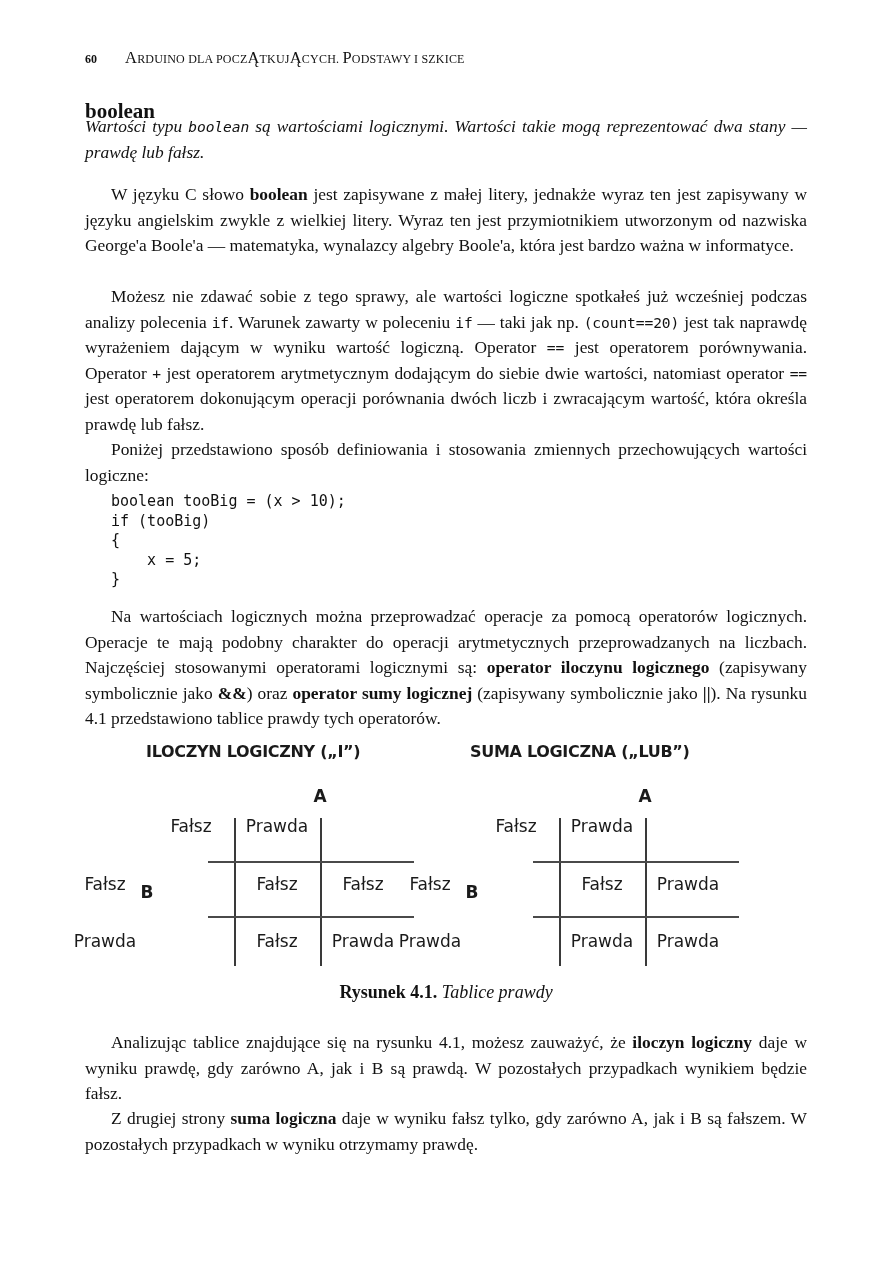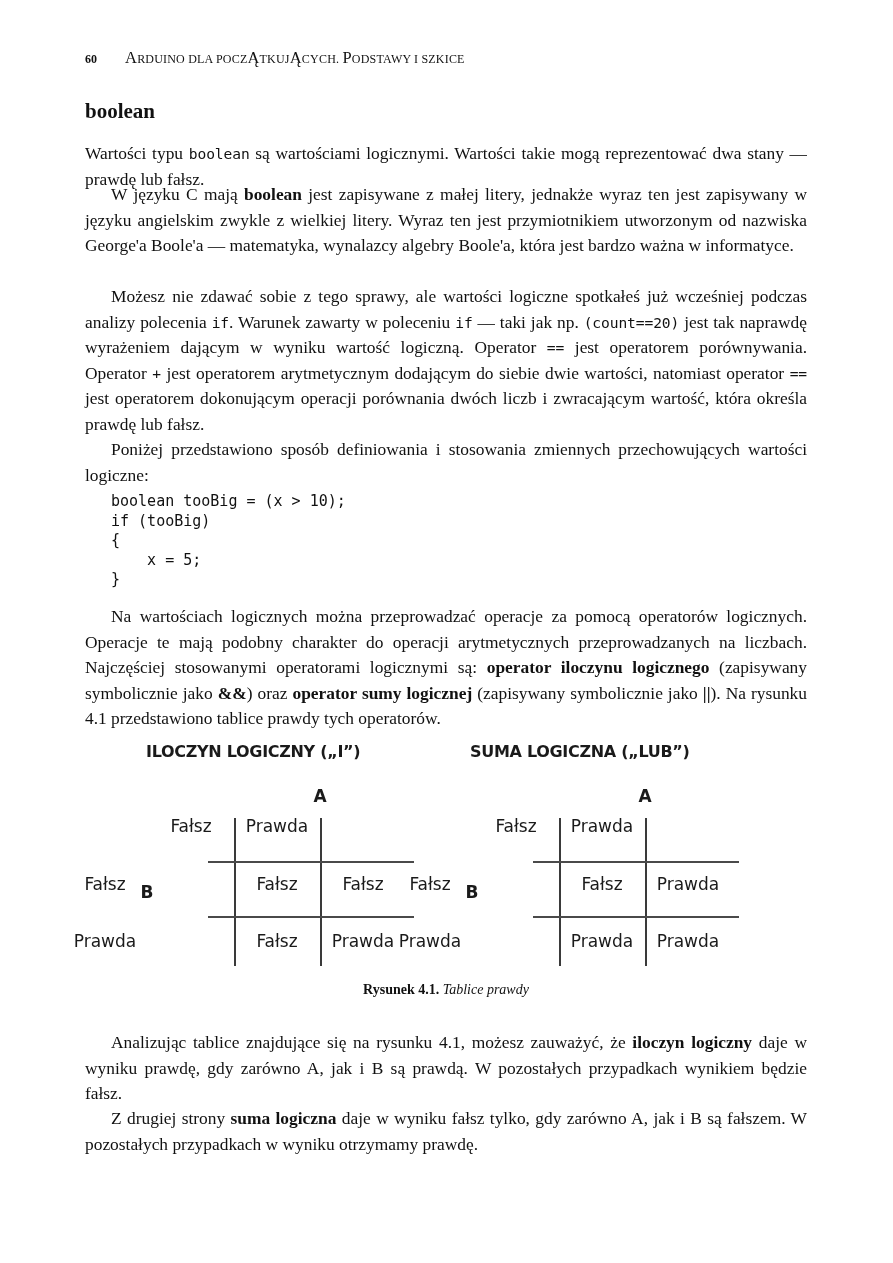--- a/index.html
+++ b/index.html
@@ -186,39 +186,39 @@
   .r2 { top: 145px; }
   .cc1 { left: 104px; }
   .cc2 { left: 190px; }
 
   .caption {
     position: absolute;
     top: 240px;
     left: 0;
     width: 722px;
     text-align: center;
-    font-size: 14px;
+    font-size: 18px;
   }
   .caption .cb { font-weight: bold; }
   .caption .ci { font-style: italic; }
 </style>
 </head>
 <body>
 
 <div class="page">
 
   <div class="runhead">
     <span class="folio">60</span><span class="runtitle"><span class="cap">A</span><span class="sc">RDUINO DLA POCZ</span><span class="cap">Ą</span><span class="sc">TKUJ</span><span class="cap">Ą</span><span class="sc">CYCH. </span><span class="cap">P</span><span class="sc">ODSTAWY I SZKICE</span></span>
   </div>
 
   <h2 class="sec">boolean</h2>
 
-  <p class="body" style="top:141px;"><span>Wartości typu </span><span class="mono">boolean</span><span> są wartościami logicznymi. Wartości takie mogą reprezentować dwa stany — prawdę lub fałsz.</span></p>
-
-  <p class="body indent" style="top:182px;"><span>W języku C mają </span><span class="bold">boolean</span><span> jest zapisywane z małej litery, jednakże wyraz ten jest zapi­sywany w języku angielskim zwykle z wielkiej litery. Wyraz ten jest przymiotnikiem utwo­rzonym od nazwiska George'a Boole'a — matematyka, wynalazcy algebry Boole'a, która jest bardzo ważna w informatyce.</span></p>
+  <p class="body" style="top:114px;font-style:italic;"><span>Wartości typu </span><span class="mono">boolean</span><span> są wartościami logicznymi. Wartości takie mogą reprezentować dwa stany — prawdę lub fałsz.</span></p>
+
+  <p class="body indent" style="top:182px;"><span>W języku C słowo </span><span class="bold">boolean</span><span> jest zapisywane z małej litery, jednakże wyraz ten jest zapi­sywany w języku angielskim zwykle z wielkiej litery. Wyraz ten jest przymiotnikiem utwo­rzonym od nazwiska George'a Boole'a — matematyka, wynalazcy algebry Boole'a, która jest bardzo ważna w informatyce.</span></p>
 
   <p class="body indent" style="top:284px;"><span>Możesz nie zdawać sobie z tego sprawy, ale wartości logiczne spotkałeś już wcześniej podczas analizy polecenia </span><span class="mono">if</span><span>. Warunek zawarty w poleceniu </span><span class="mono">if</span><span> — taki jak np. </span><span class="mono">(count==20)</span><span> jest tak naprawdę wyrażeniem dającym w wyniku wartość logiczną. Operator </span><span class="mono">==</span><span> jest ope­ratorem porównywania. Operator </span><span class="mono">+</span><span> jest operatorem arytmetycznym dodającym do siebie dwie wartości, natomiast operator </span><span class="mono">==</span><span> jest operatorem dokonującym operacji porównania dwóch liczb i zwracającym wartość, która określa prawdę lub fałsz.</span></p>
 
   <p class="body indent" style="top:437px;">Poniżej przedstawiono sposób definiowania i stosowania zmiennych przechowujących wartości logiczne:</p>
 
   <pre class="code">boolean tooBig = (x &gt; 10);
 if (tooBig)
 {
     x = 5;
 }</pre>

